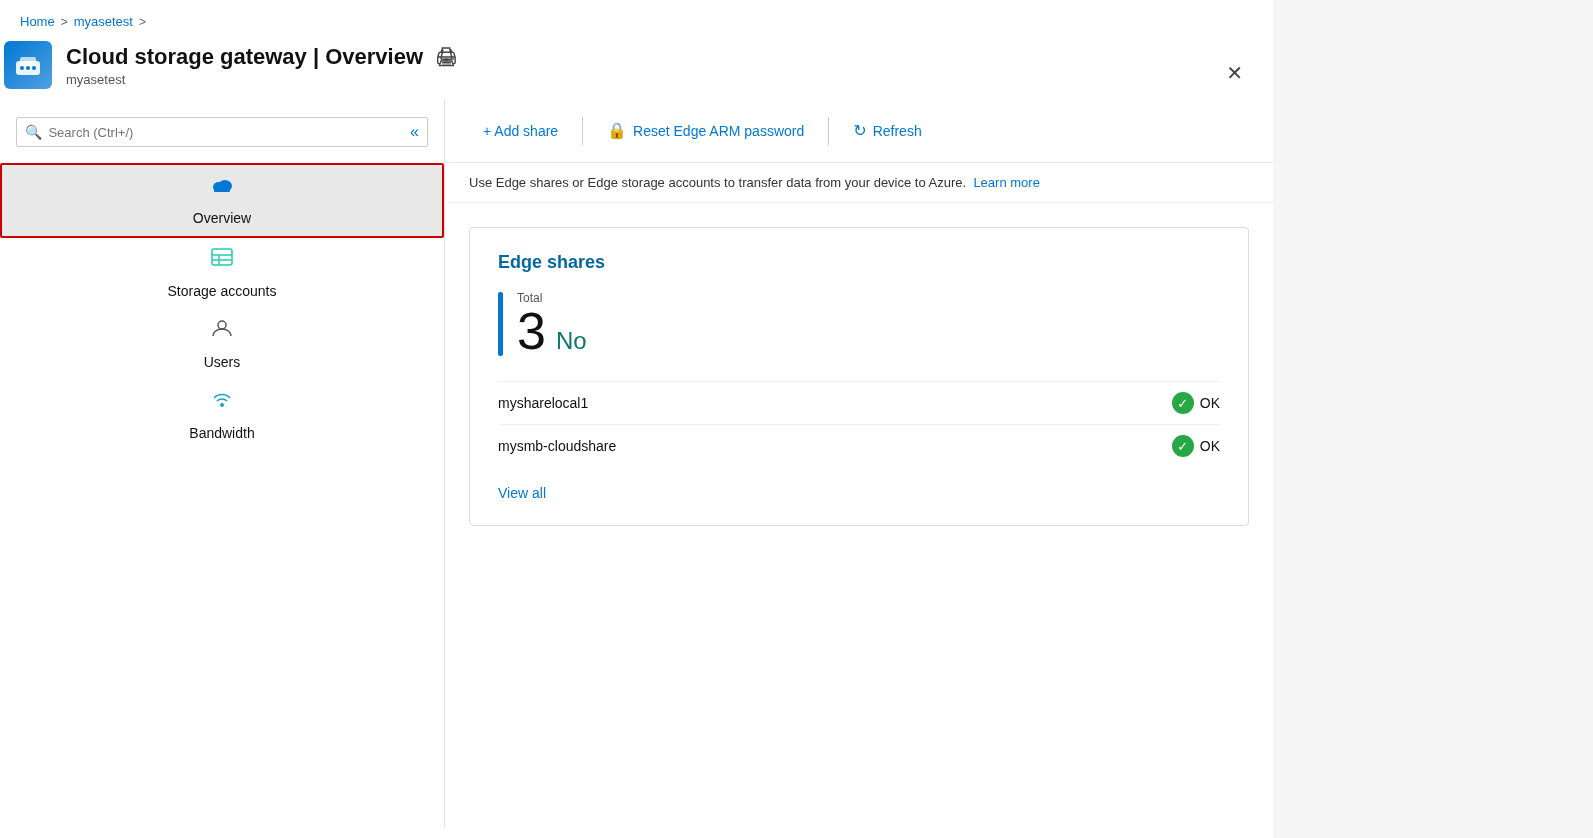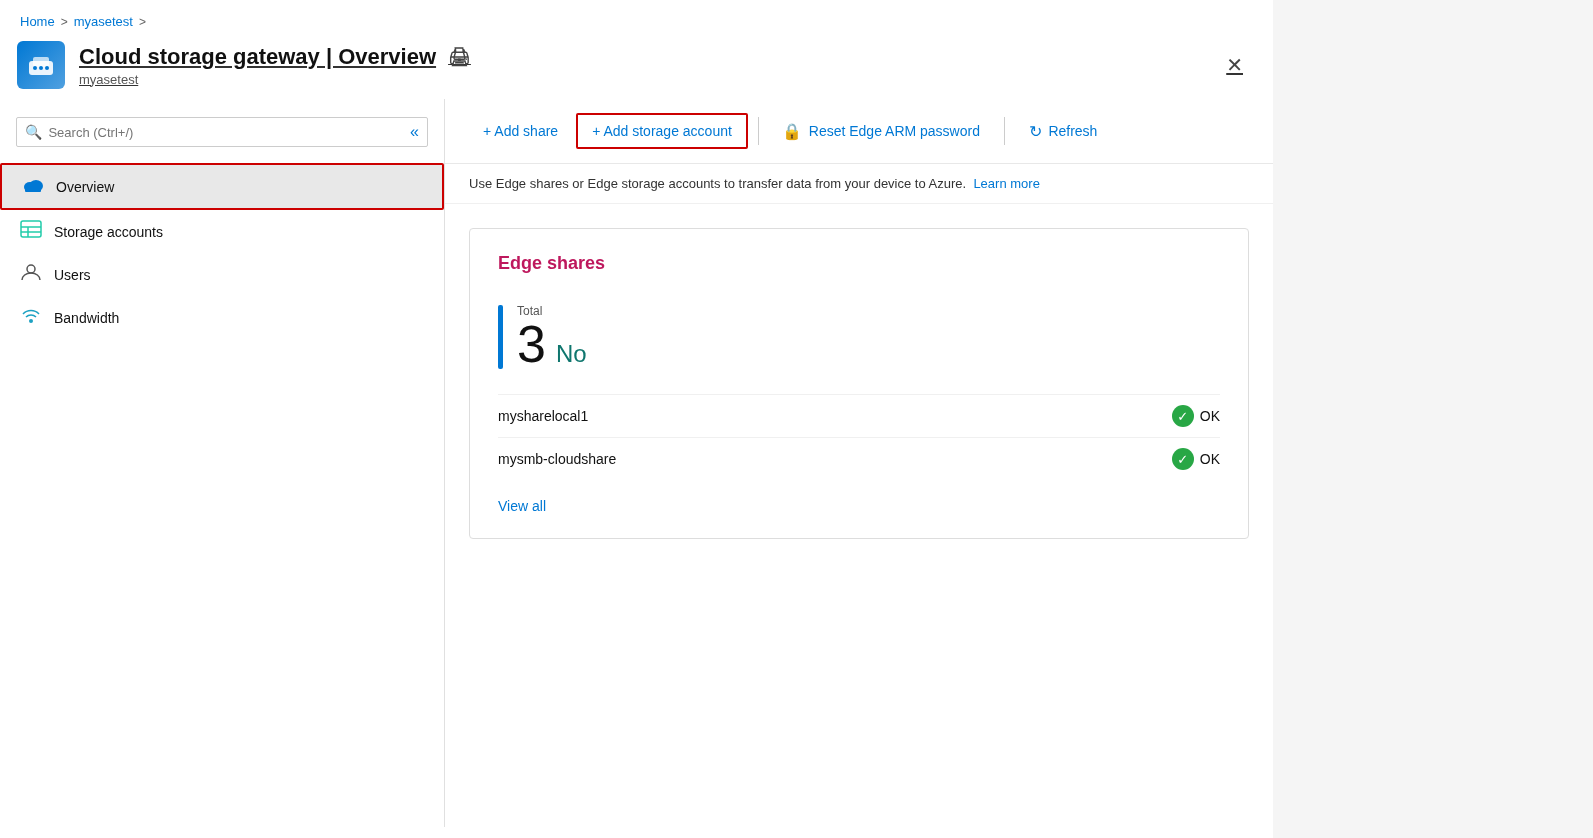--- a/index.html
+++ b/index.html
@@ -28,24 +28,23 @@
       color: #0078d4;
       text-decoration: none;
     }
     .breadcrumb-sep {
       color: #666;
       font-size: 12px;
     }
     
     .header {
       display: flex;
-      align-items: center;
-      padding: 6px 20px 10px 17px;
+      align-items: flex-end;
+      padding: 6px 20px 10px 4px;
       justify-content: space-between;
-      text-decoration: underline;
     }
     .header-left {
       display: flex;
       align-items: center;
       gap: 14px;
     }
     .header-icon {
       width: 48px;
       height: 48px;
       background: linear-gradient(135deg, #0078d4, #50a0e0);
@@ -126,20 +125,21 @@
       background: none;
     }
     .nav-item {
       display: flex;
       align-items: center;
       padding: 10px 20px;
       cursor: pointer;
       gap: 12px;
       font-size: 14px;
       color: #111;
+      flex-direction: column;
     }
     .nav-item.active {
       background: #e8e8e8;
       font-weight: 500;
       border: 2px solid #c00;
       border-radius: 2px;
     }
     .nav-icon {
       width: 22px;
       text-align: center;
@@ -202,22 +202,22 @@
     .card {
       border: 1px solid #ddd;
       border-radius: 4px;
       background: #fff;
       padding: 24px 28px;
       max-width: 780px;
     }
     .card-title {
       font-size: 18px;
       font-weight: 600;
-      margin-bottom: 30px;
-      color: #be185d;
+      margin-bottom: 18px;
+      color: #0369a1;
     }
     .total-row {
       display: flex;
       align-items: center;
       gap: 0;
       margin-bottom: 24px;
     }
     .total-bar {
       width: 5px;
       height: 64px;
@@ -359,21 +359,20 @@
               </svg></span>
             <span>Bandwidth</span>
           </div>
         </div>
     </div>
 
     <div class="content">
 
       <div class="toolbar">
         <button class="toolbar-btn">+ Add share</button>
-        <button class="toolbar-btn highlighted">+ Add storage account</button>
         <div class="toolbar-sep"></div>
         <button class="toolbar-btn">
           <span style="font-size:16px;">🔒</span>
           <span>Reset Edge ARM password</span>
         </button>
         <div class="toolbar-sep"></div>
         <button class="toolbar-btn">
           <span style="font-size:16px;">↻</span>
           <span>Refresh</span>
         </button>

